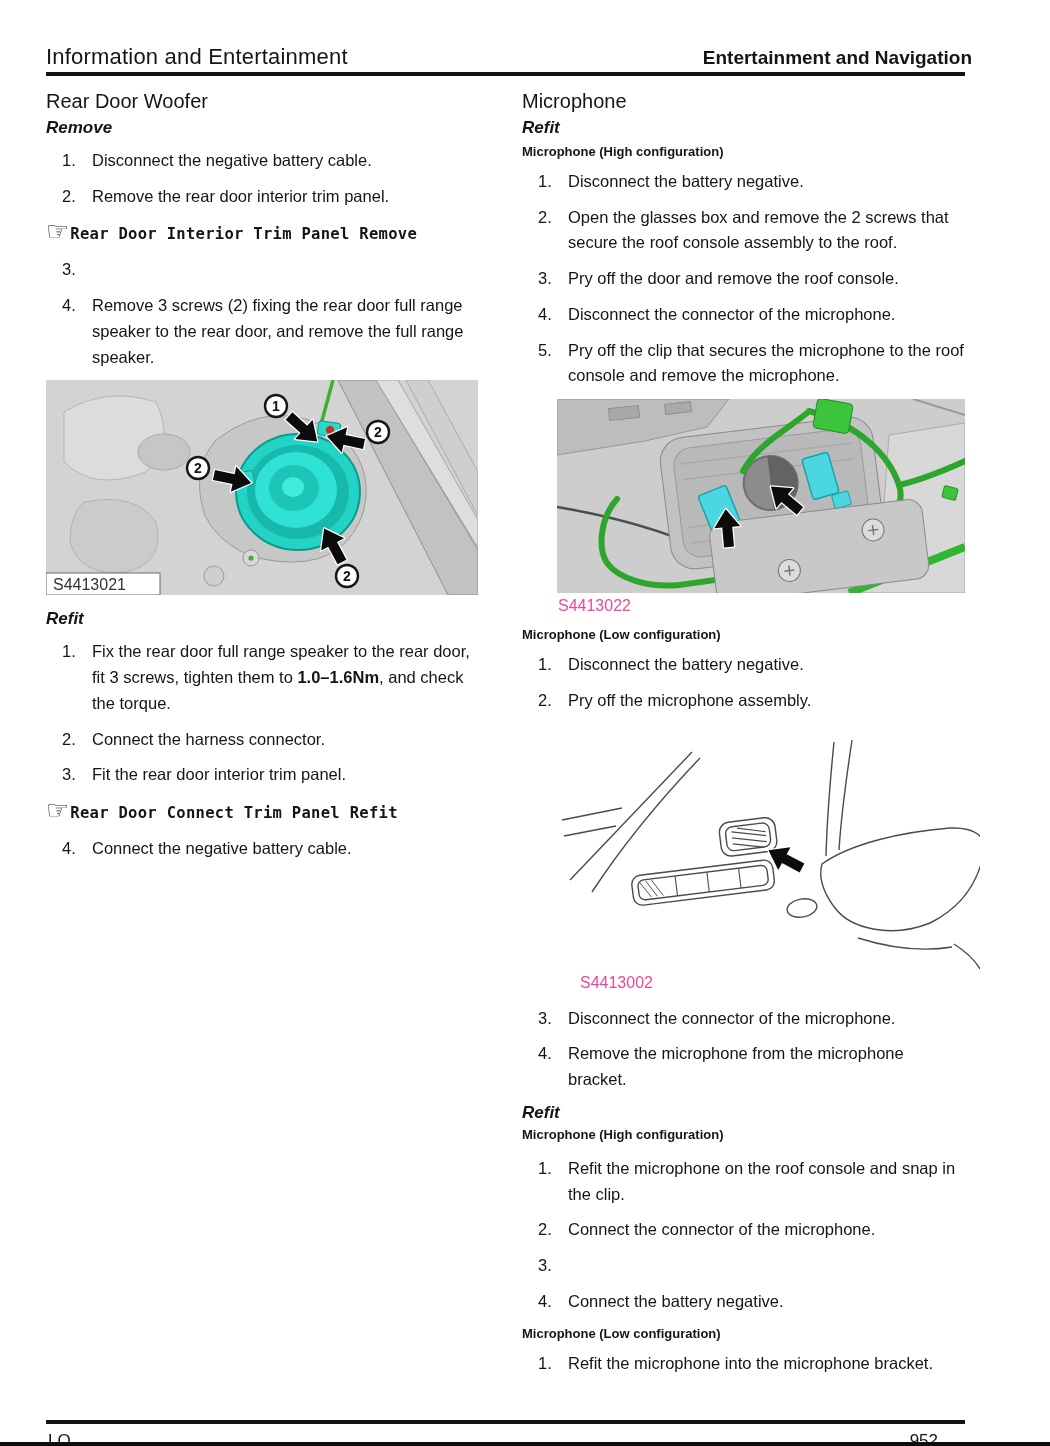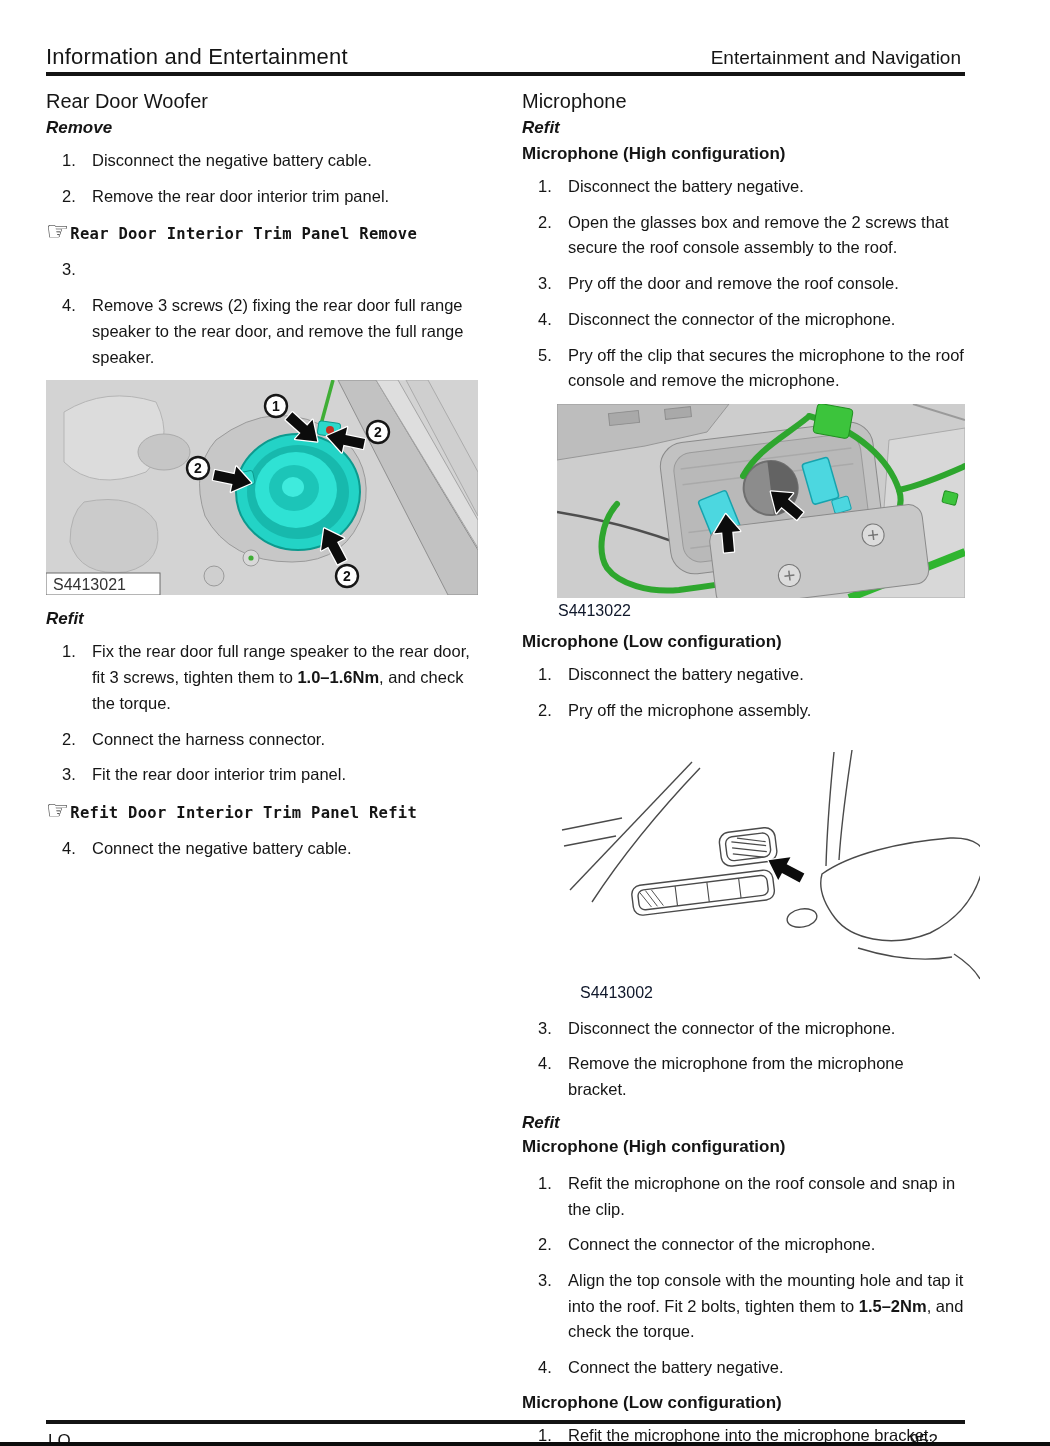--- a/index.html
+++ b/index.html
@@ -1,38 +1,38 @@
 <!DOCTYPE html>
 <html><head>
 <meta charset="utf-8">
 <style>
   html,body{margin:0;padding:0;}
   body{
     width:1050px;height:1446px;position:relative;background:#ffffff;
     font-family:"Liberation Sans",sans-serif;color:#151515;overflow:hidden;
   }
   .hdr-left{position:absolute;left:46px;top:44px;font-size:22px;font-weight:normal;letter-spacing:.2px;}
-  .hdr-right{position:absolute;right:89px;top:47px;font-size:19px;font-weight:normal;}
+  .hdr-right{position:absolute;right:78px;top:47px;font-size:19px;font-weight:bold;}
   .hdr-rule{position:absolute;left:46px;right:85px;top:72px;height:4px;background:#141414;}
   .col{position:absolute;top:90px;}
   .col-left{left:46px;width:432px;}
   .col-right{left:522px;width:443px;}
   h2{font-size:20px;font-weight:normal;margin:0 0 5px 0;}
   .subhead{font-size:17px;font-weight:bold;font-style:italic;margin:3px 0 8px 0;}
-  .h3{font-size:17px;font-weight:bold;margin:12px 0 6px 0;}
+  .h3{font-size:13px;font-weight:bold;margin:12px 0 6px 0;}
   .step{display:flex;margin:10px 0;font-size:16.5px;line-height:1.56;}
   .step .num{flex:0 0 30px;margin-left:16px;}
   .step .txt{flex:1;}
   .handnote{display:flex;align-items:center;margin:12px 0 10px 0;}
   .hand{font-size:26px;line-height:1;margin-right:1px;position:relative;top:-3px;}
   .mono{font-family:"DejaVu Sans Mono",monospace;font-weight:bold;font-size:15.5px;letter-spacing:.3px;}
   .fig{display:block;margin:10px 0 4px 0;}
   .fig2wrap{margin-left:35px;}
   .fig3wrap{margin-left:18px;margin-top:18px;}
-  .figlabel{font-size:16px;color:#0f172a;margin:4px 0 10px 1px;}
+  .figlabel{font-size:16px;color:#ec4899;margin:4px 0 10px 1px;}
   .fig3label{margin-left:40px;margin-bottom:14px;}
   .ftr-rule{position:absolute;left:46px;right:85px;top:1420px;height:4px;background:#141414;}
   .ftr-left{position:absolute;left:48px;top:1431px;font-size:17px;}
   .ftr-right{position:absolute;right:112px;top:1431px;font-size:17px;}
   .bottom-bar{position:absolute;left:0;right:0;bottom:0;height:4px;background:#0c0c0c;}
   svg text{font-family:"Liberation Sans",sans-serif;}
 </style>
 </head>
 <body>
 
@@ -129,21 +129,21 @@
     <span class="num">2.</span>
     <span class="txt"><span>Connect the harness connector.</span></span>
   </div>
   <div class="step">
     <span class="num">3.</span>
     <span class="txt"><span>Fit the rear door interior trim panel.</span></span>
   </div>
 
   <div class="handnote">
     <span class="hand">☞</span>
-    <span class="mono">Refit Door Interior Trim Panel Refit</span>
+    <span class="mono">Rear Door Connect Trim Panel Refit</span>
   </div>
 
   <div class="step">
     <span class="num">4.</span>
     <span class="txt"><span>Connect the negative battery cable.</span></span>
   </div>
 </section>
 
 <section class="col col-right">
   <h2>Microphone</h2>
@@ -276,21 +276,20 @@
   <div class="step" style="margin-top:14px;">
     <span class="num">1.</span>
     <span class="txt"><span>Refit the microphone on the roof console and snap in the clip.</span></span>
   </div>
   <div class="step">
     <span class="num">2.</span>
     <span class="txt"><span>Connect the connector of the microphone.</span></span>
   </div>
   <div class="step">
     <span class="num">3.</span>
-    <span class="txt"><span>Align the top console with the mounting hole and tap it into the roof. Fit 2 bolts, tighten them to </span><b>1.5–2Nm</b><span>, and check the torque.</span></span>
   </div>
   <div class="step">
     <span class="num">4.</span>
     <span class="txt"><span>Connect the battery negative.</span></span>
   </div>
 
   <div class="h3">Microphone (Low configuration)</div>
 
   <div class="step">
     <span class="num">1.</span>

